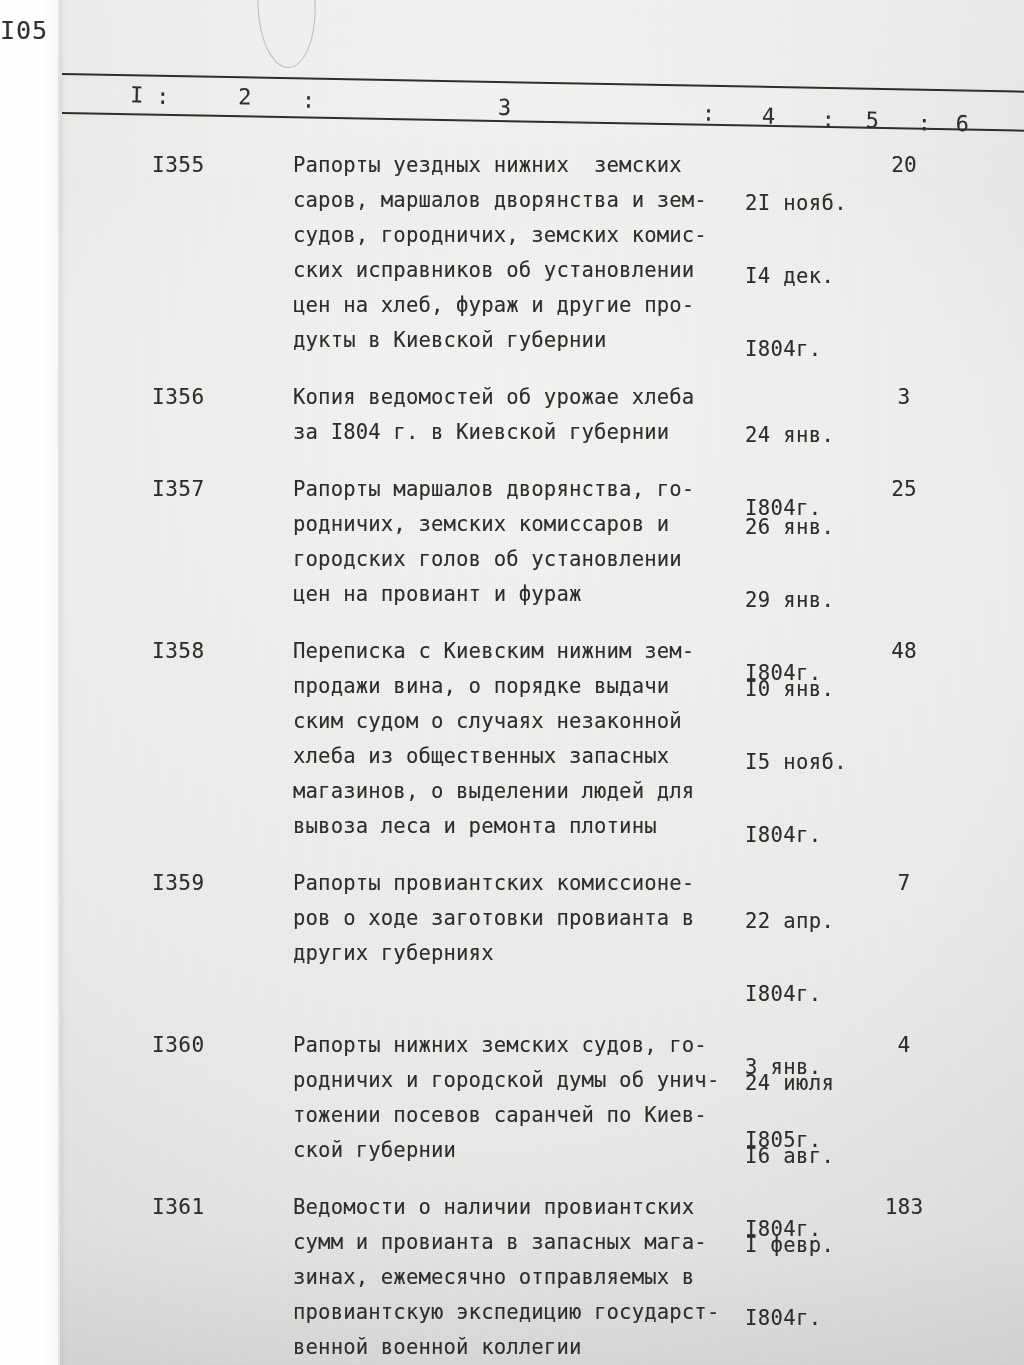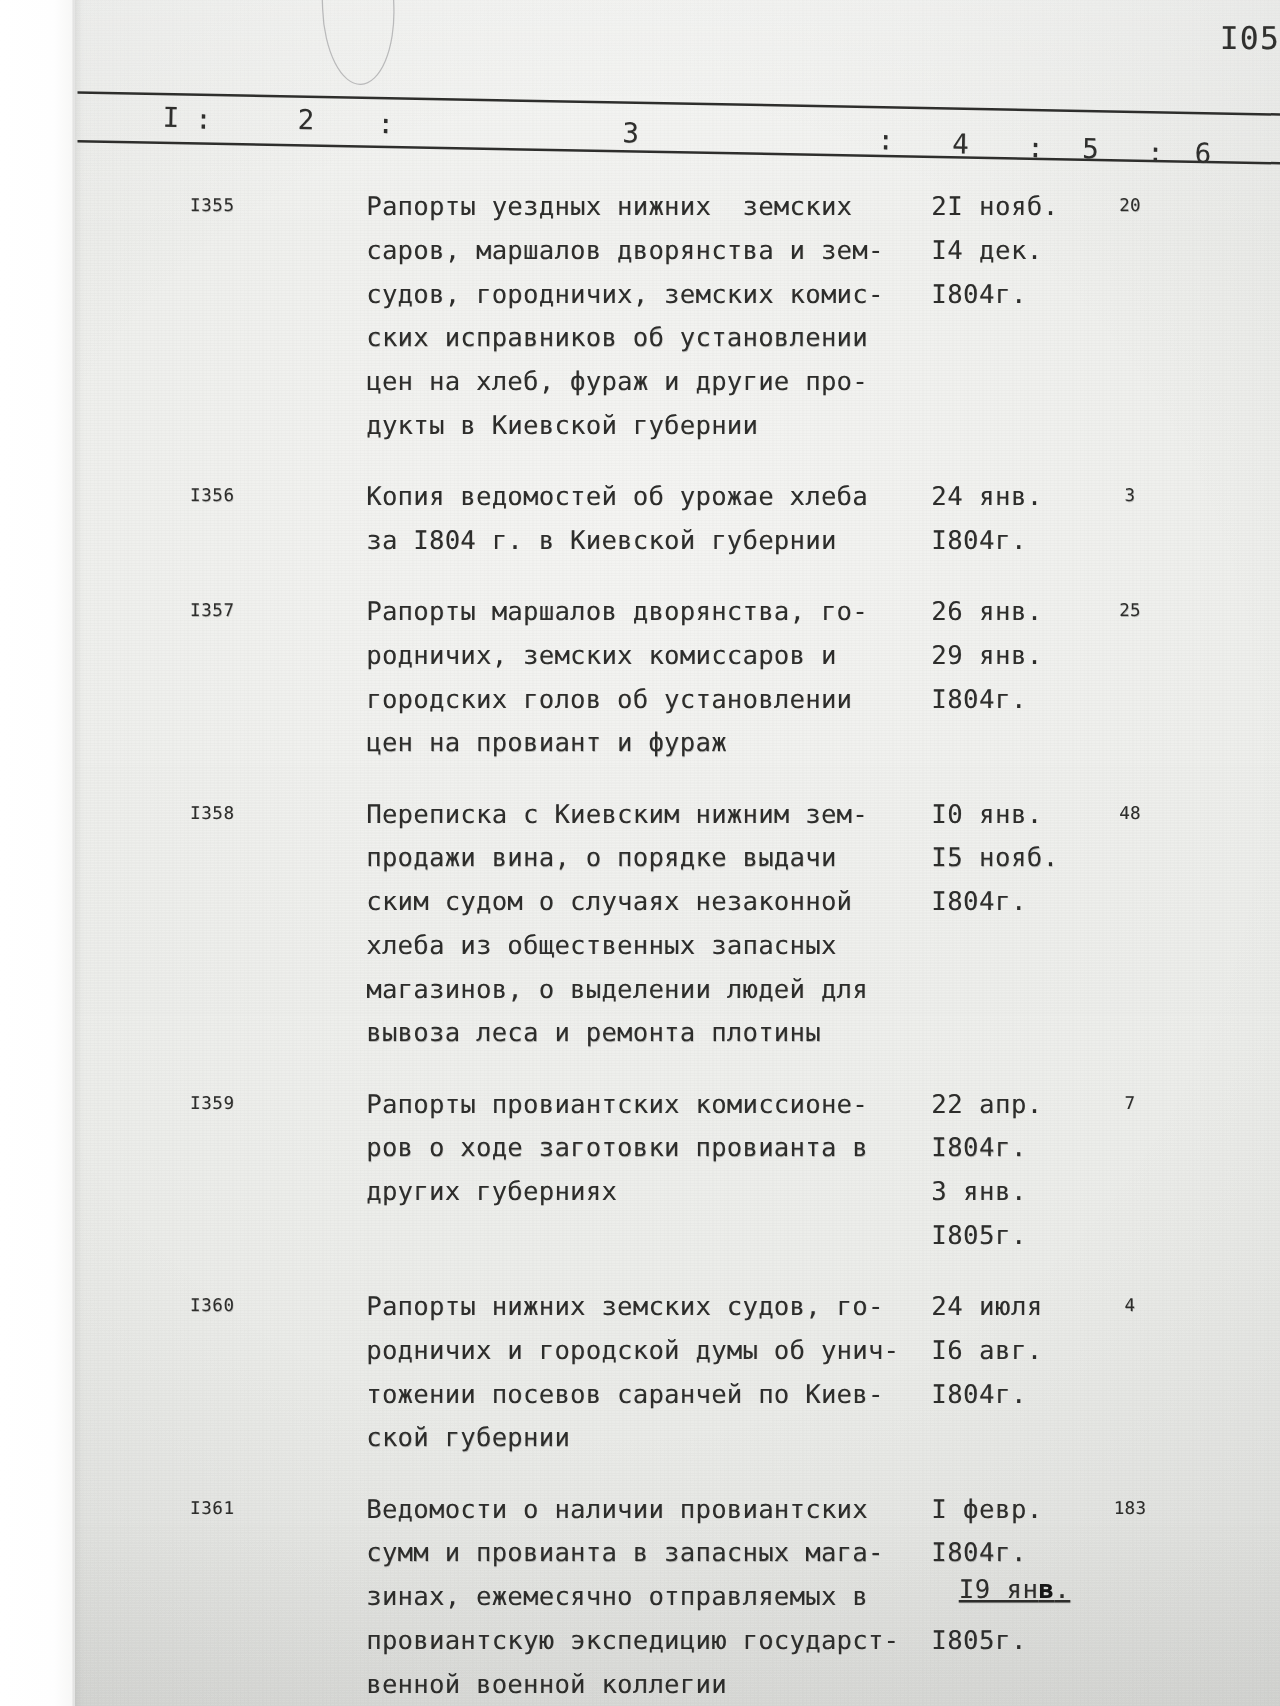--- a/index.html
+++ b/index.html
@@ -42,21 +42,21 @@
     position:absolute;inset:0;z-index:3;pointer-events:none;
     background:
       radial-gradient(ellipse 90% 70% at 48% 45%, rgba(0,0,0,0) 55%, rgba(60,60,60,.07) 100%),
       linear-gradient(to bottom, rgba(255,255,255,.35) 0%, rgba(255,255,255,0) 14%),
       linear-gradient(to top, rgba(90,90,90,.06) 0%, rgba(255,255,255,0) 10%);
   }
   
   #content{position:absolute;inset:0;z-index:6;}
 
   .page-number{
-    position:absolute;left:0;top:16px;width:1024px;text-align:right;
+    position:absolute;left:0;top:16px;width:1024px;text-align:left;
     font-size:25px;letter-spacing:1px;color:#30302e;
     text-shadow:.4px .4px 0 rgba(90,90,90,.35);
   }
 
   
   .pencil-mark{
     position:absolute;left:258px;top:-32px;width:56px;height:98px;
     border:1.2px solid rgba(120,120,125,.45);
     border-radius:46% 46% 50% 50% / 30% 30% 62% 62%;
     transform:rotate(-2deg);
@@ -106,22 +106,22 @@
     position:absolute;left:745px;top:0;width:128px;
   }
   .col-count{
     position:absolute;left:874px;top:0;width:60px;text-align:center;
   }
   .line{
     font-size:20.5px;line-height:35px;color:#2d2d2b;
     white-space:pre;letter-spacing:.2px;
     text-shadow:.35px .35px .15px rgba(80,80,80,.35);
   }
-  .line.dt{letter-spacing:.4px;}
-  .line.num{font-size:14px;}
+  .line.dt{letter-spacing:.4px;margin-top:38px;}
+  .line.num{font-size:21px;}
   .line.shift{padding-left:22px;position:relative;top:-6px;text-decoration:underline;}
   .line.shift b{font-weight:900;color:#171717;}
 </style>
 </head>
 <body>
 
 <div id="page">
   <div id="grain"></div>
   <div id="vignette"></div>
   <div id="left-margin"></div>

